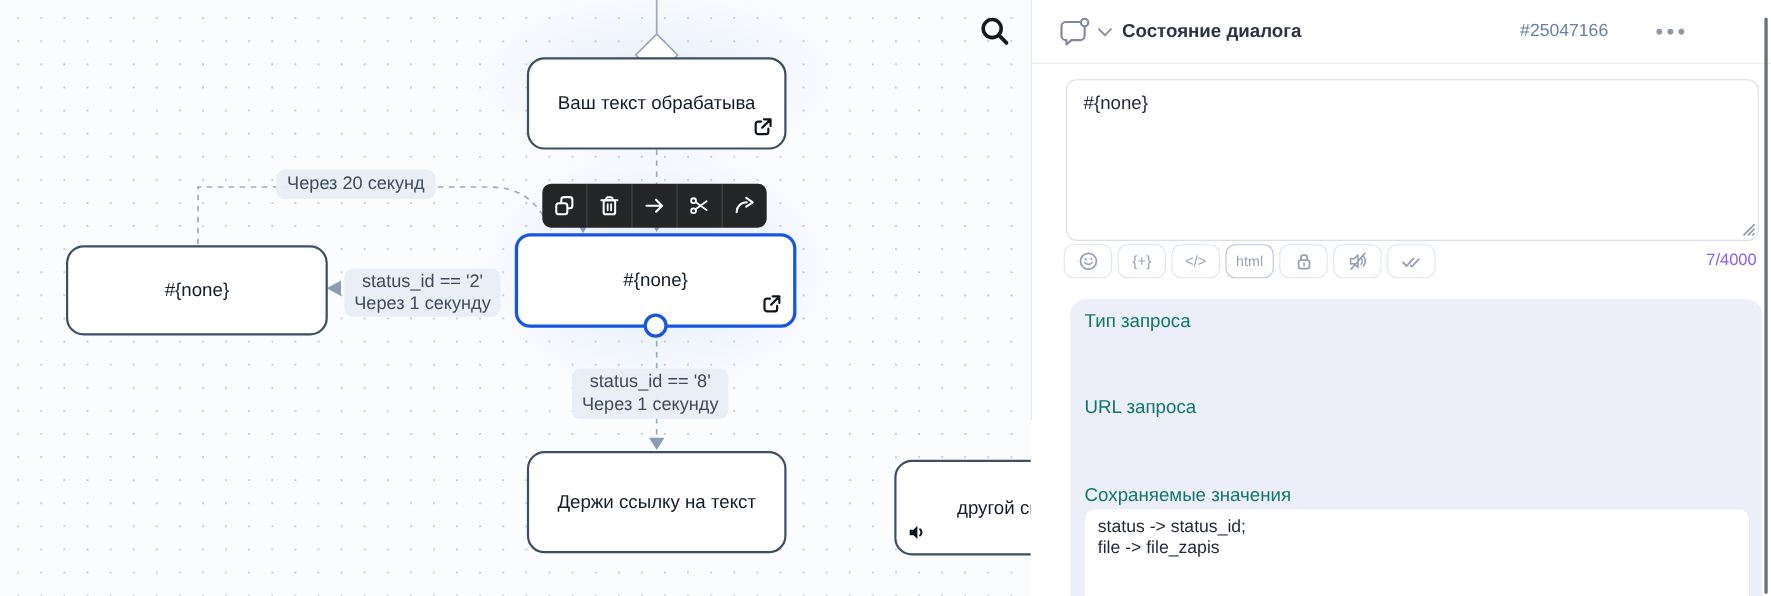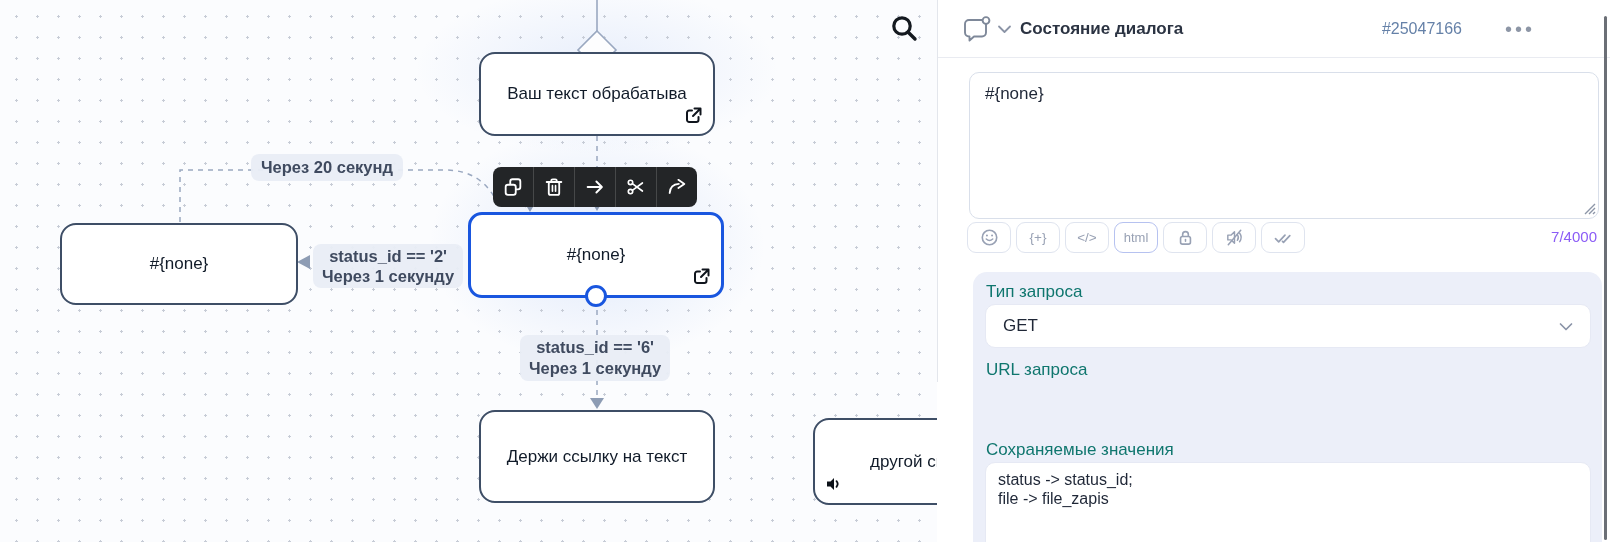--- a/index.html
+++ b/index.html
@@ -25,21 +25,21 @@
   .node.selected { border:3px solid #1956df; border-radius:14px; z-index:3; }
   .node .ext { position:absolute; right:10px; bottom:8px; width:20px; height:20px; }
   .handle { position:absolute; left:50%; bottom:-12px; transform:translateX(-50%);
     width:22px; height:22px; border-radius:50%; background:#fff; border:3px solid #1956df; z-index:6; }
   .audio-label { position:absolute; left:55px; top:0; height:100%; display:flex; align-items:center;
     white-space:nowrap; font-size:17px; color:#111b29; }
   .speaker { position:absolute; left:10px; bottom:10px; width:18px; height:18px; }
 
   .pill { position:absolute; background:rgba(233,237,246,.95); border-radius:8px; z-index:2;
     color:#3f4a5f; font-size:16.5px; line-height:21px; text-align:center; padding:3px 10px;
-    white-space:nowrap;font-weight:bold; }
+    white-space:nowrap; }
 
   .node-toolbar { position:absolute; left:493px; top:167px; width:204px; height:40px;
     background:#232527; border-radius:8px; display:flex; z-index:4; overflow:hidden; }
   .node-toolbar .tbtn { flex:1; display:flex; align-items:center; justify-content:center; cursor:pointer;
     border-right:1px solid rgba(255,255,255,.16); }
   .node-toolbar .tbtn:last-child { border-right:none; }
 
   .search { position:absolute; left:889px; top:13px; width:30px; height:30px; z-index:5; cursor:pointer; }
 
   
@@ -103,21 +103,21 @@
     </svg>
 
     <div class="pill" style="left:251px; top:154px;">
       <span>Через 20 секунд</span>
     </div>
     <div class="pill" style="left:313px; top:244px; line-height:20px; padding:2px 9px;">
       <div>status_id == '2'</div>
       <div>Через 1 секунду</div>
     </div>
     <div class="pill" style="left:520px; top:335px; line-height:21px; padding:2px 9px;">
-      <div>status_id == '6'</div>
+      <div>status_id == '8'</div>
       <div>Через 1 секунду</div>
     </div>
 
     <div class="node" style="left:479px; top:52px; width:236px; height:84px;">
       <span>Ваш текст обрабатыва</span>
       <svg class="ext" viewBox="0 0 20 20">
         <path d="M9 4.5 H6.2 A2.2 2.2 0 0 0 4 6.7 v7.1 A2.2 2.2 0 0 0 6.2 16 h7.1 a2.2 2.2 0 0 0 2.2-2.2 V11" stroke="#10151d" stroke-width="2" fill="none" stroke-linecap="round"></path>
         <path d="M11.5 2.5 h6 v6 M17 3 L10 10" stroke="#10151d" stroke-width="2" fill="none" stroke-linecap="round" stroke-linejoin="round"></path>
       </svg>
     </div>
@@ -243,26 +243,20 @@
       <div class="chip">
         <svg width="20" height="20" viewBox="0 0 20 20">
           <path d="M2.5 10.6 l3.2 3.2 L12 7.2 M9.5 13.4 l1 .9 L16.8 7.6" stroke="#98a1b4" stroke-width="1.7" fill="none" stroke-linecap="round" stroke-linejoin="round"></path>
         </svg>
       </div>
     </div>
     <div class="counter">7/4000</div>
 
     <div class="req-card">
       <div class="lbl" style="top:10px;">Тип запроса</div>
-      <div class="field" style="top:32px;">
-        <div class="sel-value">GET</div>
-        <svg class="sel-chevron" viewBox="0 0 14 10">
-          <path d="M1.5 2 L7 7.5 L12.5 2" stroke="#8b94a8" stroke-width="1.7" fill="none" stroke-linecap="round" stroke-linejoin="round"></path>
-        </svg>
-      </div>
       <div class="lbl" style="top:88px;">URL запроса</div>
       <div class="lbl" style="top:168px;">Сохраняемые значения</div>
       <textarea class="saved-box" spellcheck="false" style="">status -&gt; status_id;
 file -&gt; file_zapis</textarea>
     </div>
 
     <div class="scrollbar"></div>
   </div>
 </div>
 

